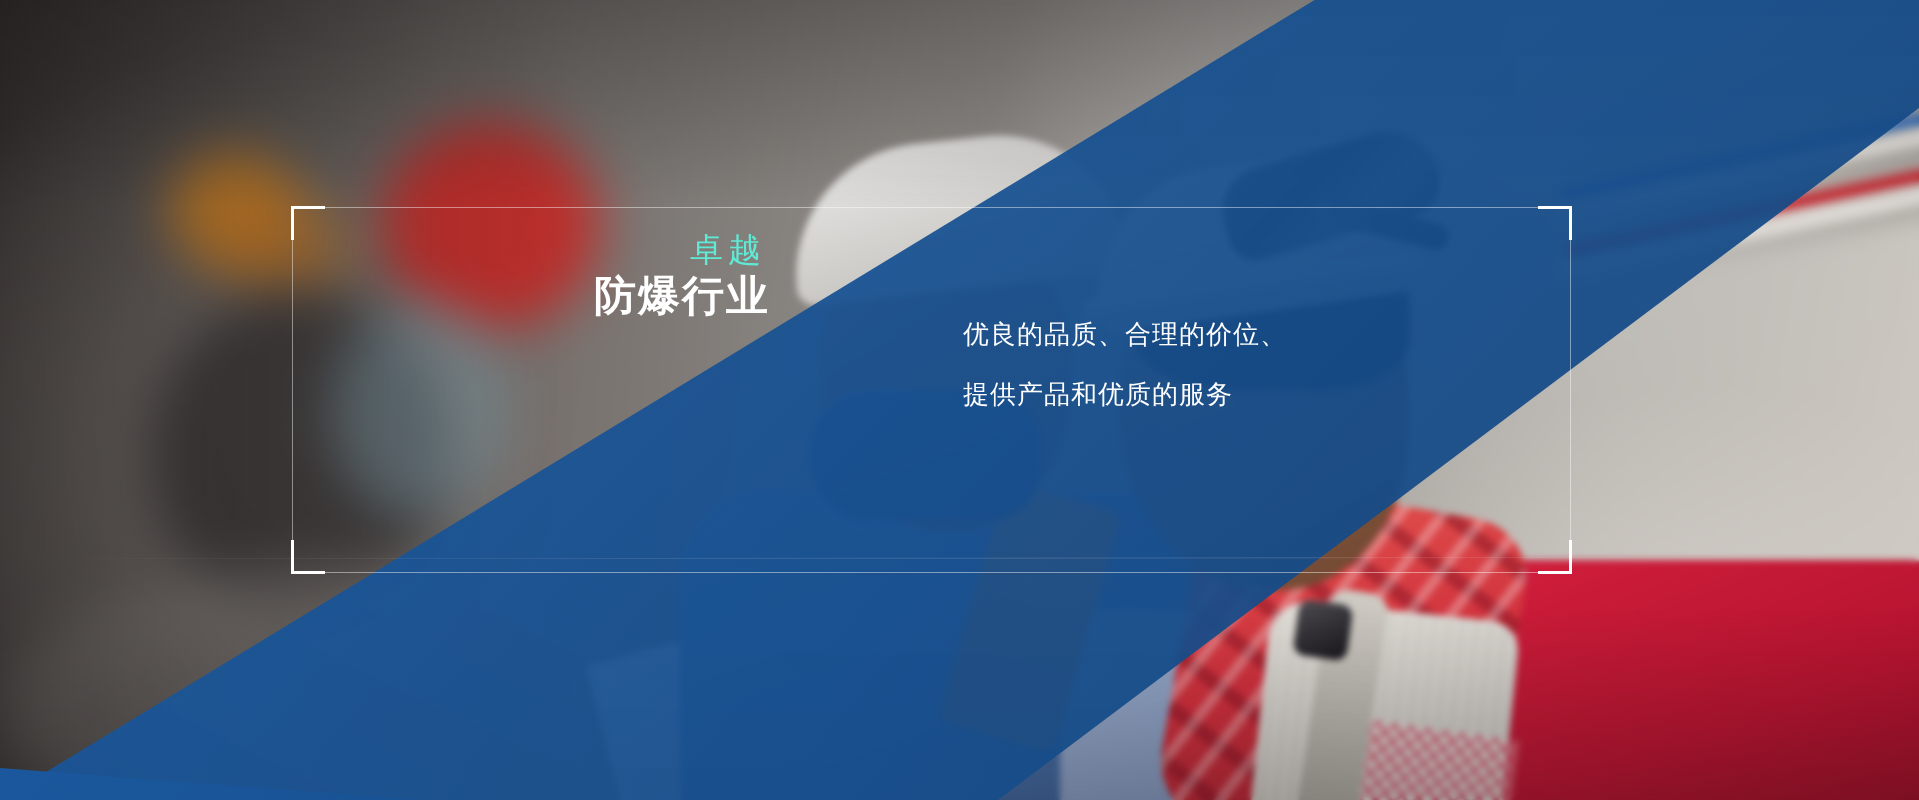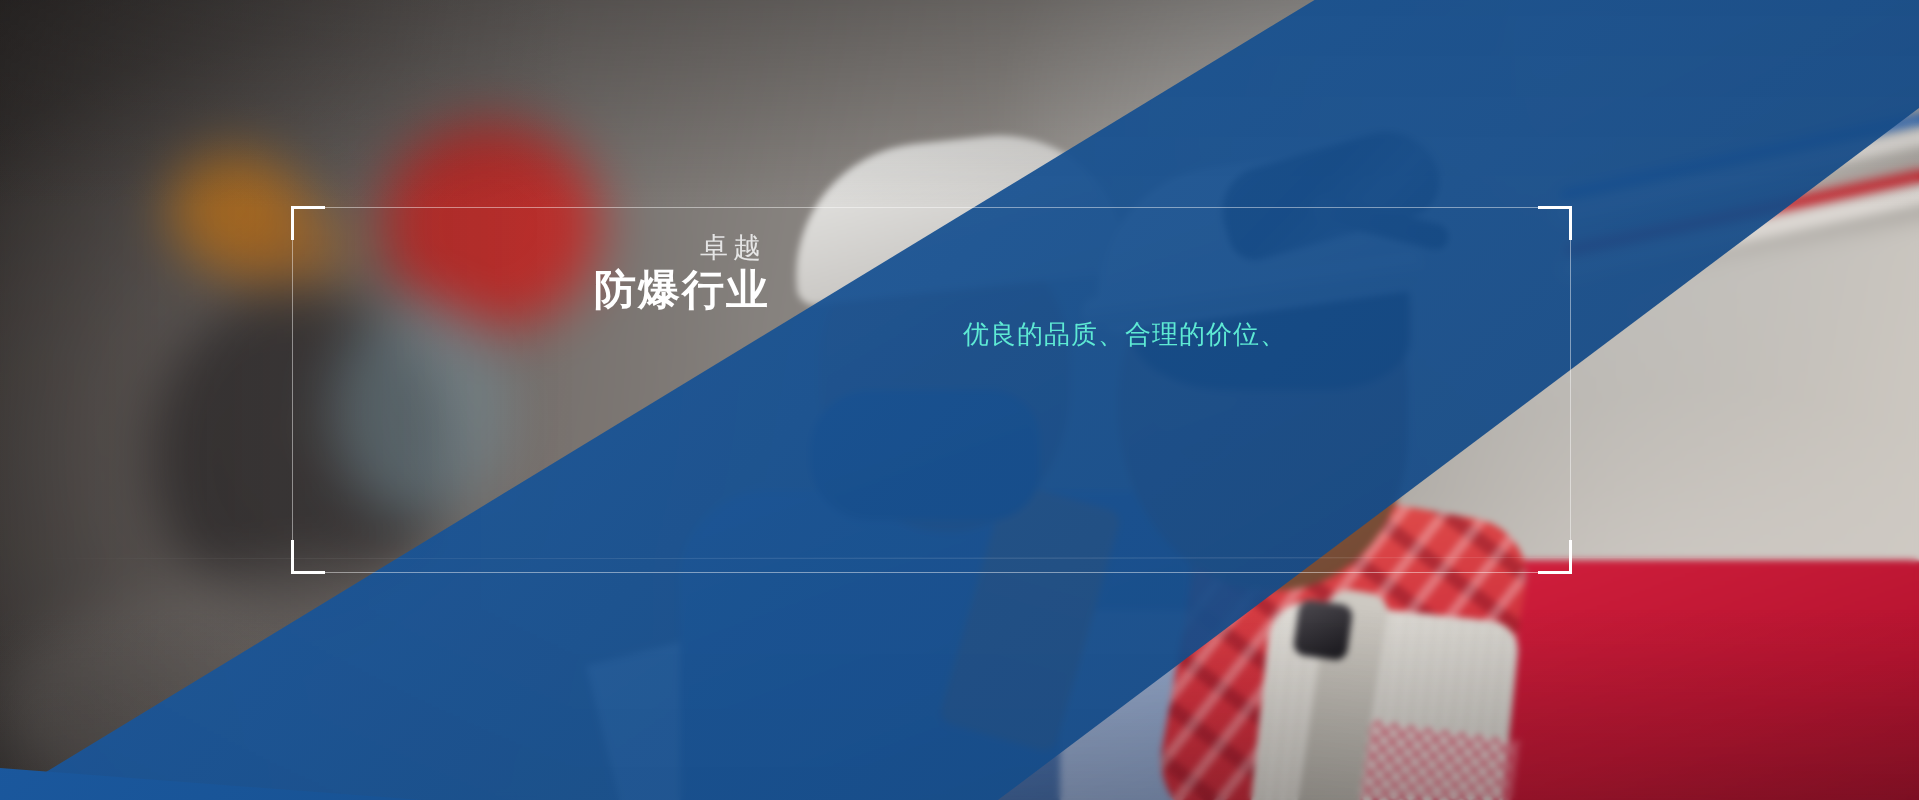--- a/index.html
+++ b/index.html
@@ -227,35 +227,35 @@
 
   
   .headline{
     position:absolute;
     left:330px; top:232px;
     width:440px;
     text-align:right;
     color:#ffffff;
   }
   .kicker{
-    font-size:28px; line-height:1.12; letter-spacing:5px;
-    font-weight:400; color:#e5e5e5; padding-right:4px;
+    font-size:33px; line-height:1.12; letter-spacing:5px;
+    font-weight:400; color:#5eead4; padding-right:4px;
   }
   .kicker.k2{ margin-top:16px; }
   .title{
     font-size:61px; line-height:1.1; letter-spacing:3px;
     font-weight:700; color:#ffffff; margin-top:2px;
   }
   .title.t2{ font-size:42px; letter-spacing:2px; margin-top:4px; }
 
   
   .copy{
     position:absolute;
     left:963px; top:320px;
-    color:#5eead4;
+    color:#ffffff;
     font-size:26px;
     letter-spacing:1px;
   }
   .copy p{ margin:0 0 31px 0; line-height:1.12; white-space:nowrap; }
   .copy p:last-child{ margin-bottom:0; }
 </style>
 </head>
 <body>
 
 <div id="banner">
@@ -332,15 +332,16 @@
     </div>
   </div>
 
   <div class="headline">
     <div class="kicker k1">卓越</div>
     <div class="title t2">防爆行业</div>
   </div>
 
   <div class="copy">
     <p>优良的品质、合理的价位、</p>
+    <p>提供产品和优质的服务</p>
   </div>
 
 </div>
 
 </body></html>

